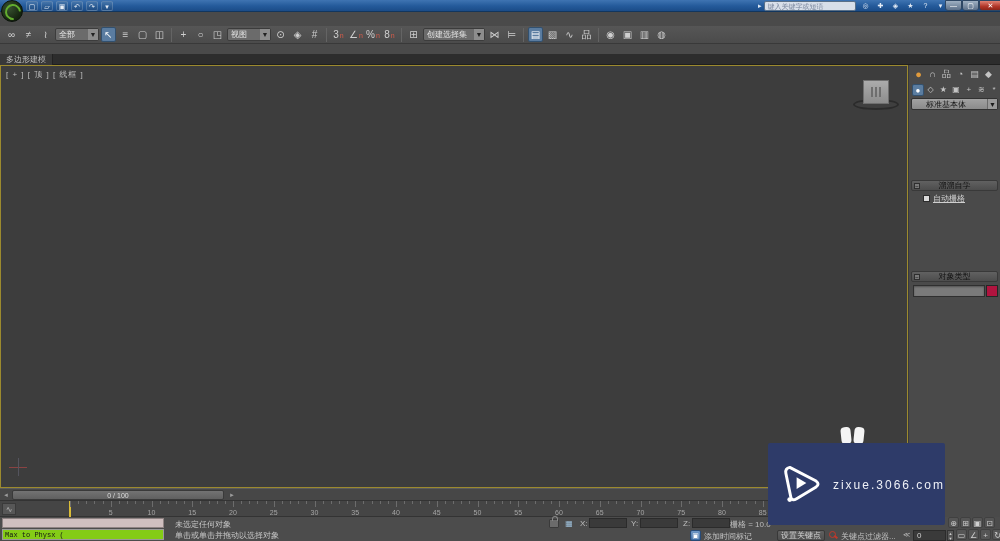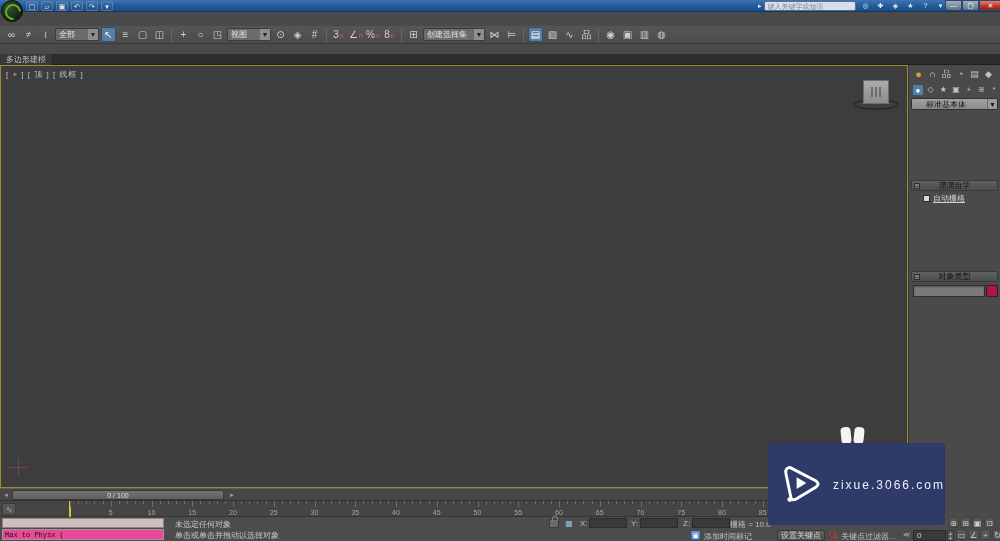--- a/index.html
+++ b/index.html
@@ -102,21 +102,21 @@
   .trackbar{position:absolute;left:0;top:500px;width:908px;height:17px;background:#454545;border-top:1px solid #333;border-bottom:1px solid #333;}
   .tb-mini{position:absolute;left:2px;top:2px;width:14px;height:12px;background:#575757;border:1px solid #3a3a3a;color:#bdbdbd;
     font-size:8px;line-height:11px;text-align:center;}
   .tick{position:absolute;top:0;width:1px;background:#6c6c6c;}
   .ticklbl{position:absolute;top:8px;font-size:7px;color:#a5a5a5;transform:translateX(-50%);}
   .framemarker{position:absolute;left:69px;top:0;width:2px;height:16px;background:#d9bc37;}
 
   
   .statusbar{position:absolute;left:0;top:517px;width:1000px;height:24px;background:#4c4c4c;}
   .listener-pink{position:absolute;left:2px;top:1px;width:162px;height:10px;background:#cfbfbf;border:1px solid #8f8383;}
-  .listener-white{position:absolute;left:2px;top:12px;width:162px;height:11px;background:#ec4899;border:1px solid #9a9a9a;
+  .listener-white{position:absolute;left:2px;top:12px;width:162px;height:11px;background:#84cc16;border:1px solid #9a9a9a;
     font-family:"Liberation Mono","DejaVu Sans Mono",monospace;font-size:7px;line-height:10px;color:#151515;padding-left:2px;white-space:nowrap;overflow:hidden;}
   .statusline{position:absolute;left:175px;top:2px;font-size:8px;color:#c9c9c9;white-space:nowrap;}
   .promptline{position:absolute;left:175px;top:13px;font-size:8px;color:#c9c9c9;white-space:nowrap;}
   .lockicon{position:absolute;left:549px;top:2px;width:10px;height:9px;background:#6b6b6b;border:1px solid #3a3a3a;border-radius:1px;}
   .lockicon::before{content:"";position:absolute;left:2px;top:-4px;width:4px;height:4px;border:1px solid #888;border-bottom:none;border-radius:3px 3px 0 0;}
   .gridicon{position:absolute;left:563px;top:1px;width:12px;height:11px;line-height:11px;text-align:center;font-size:8px;color:#9fc2dd;}
   .coordlbl{position:absolute;top:2px;font-size:8px;color:#bdbdbd;}
   .coordfield{position:absolute;top:1px;width:38px;height:10px;background:#3a3a3a;border:1px solid #2b2b2b;}
   .gridlabel{position:absolute;left:730px;top:2px;font-size:8px;color:#bdbdbd;white-space:nowrap;}
   .tagicon{position:absolute;left:690px;top:13px;width:11px;height:11px;background:linear-gradient(#6f97c6,#3c6aa2);border:1px solid #274a76;

